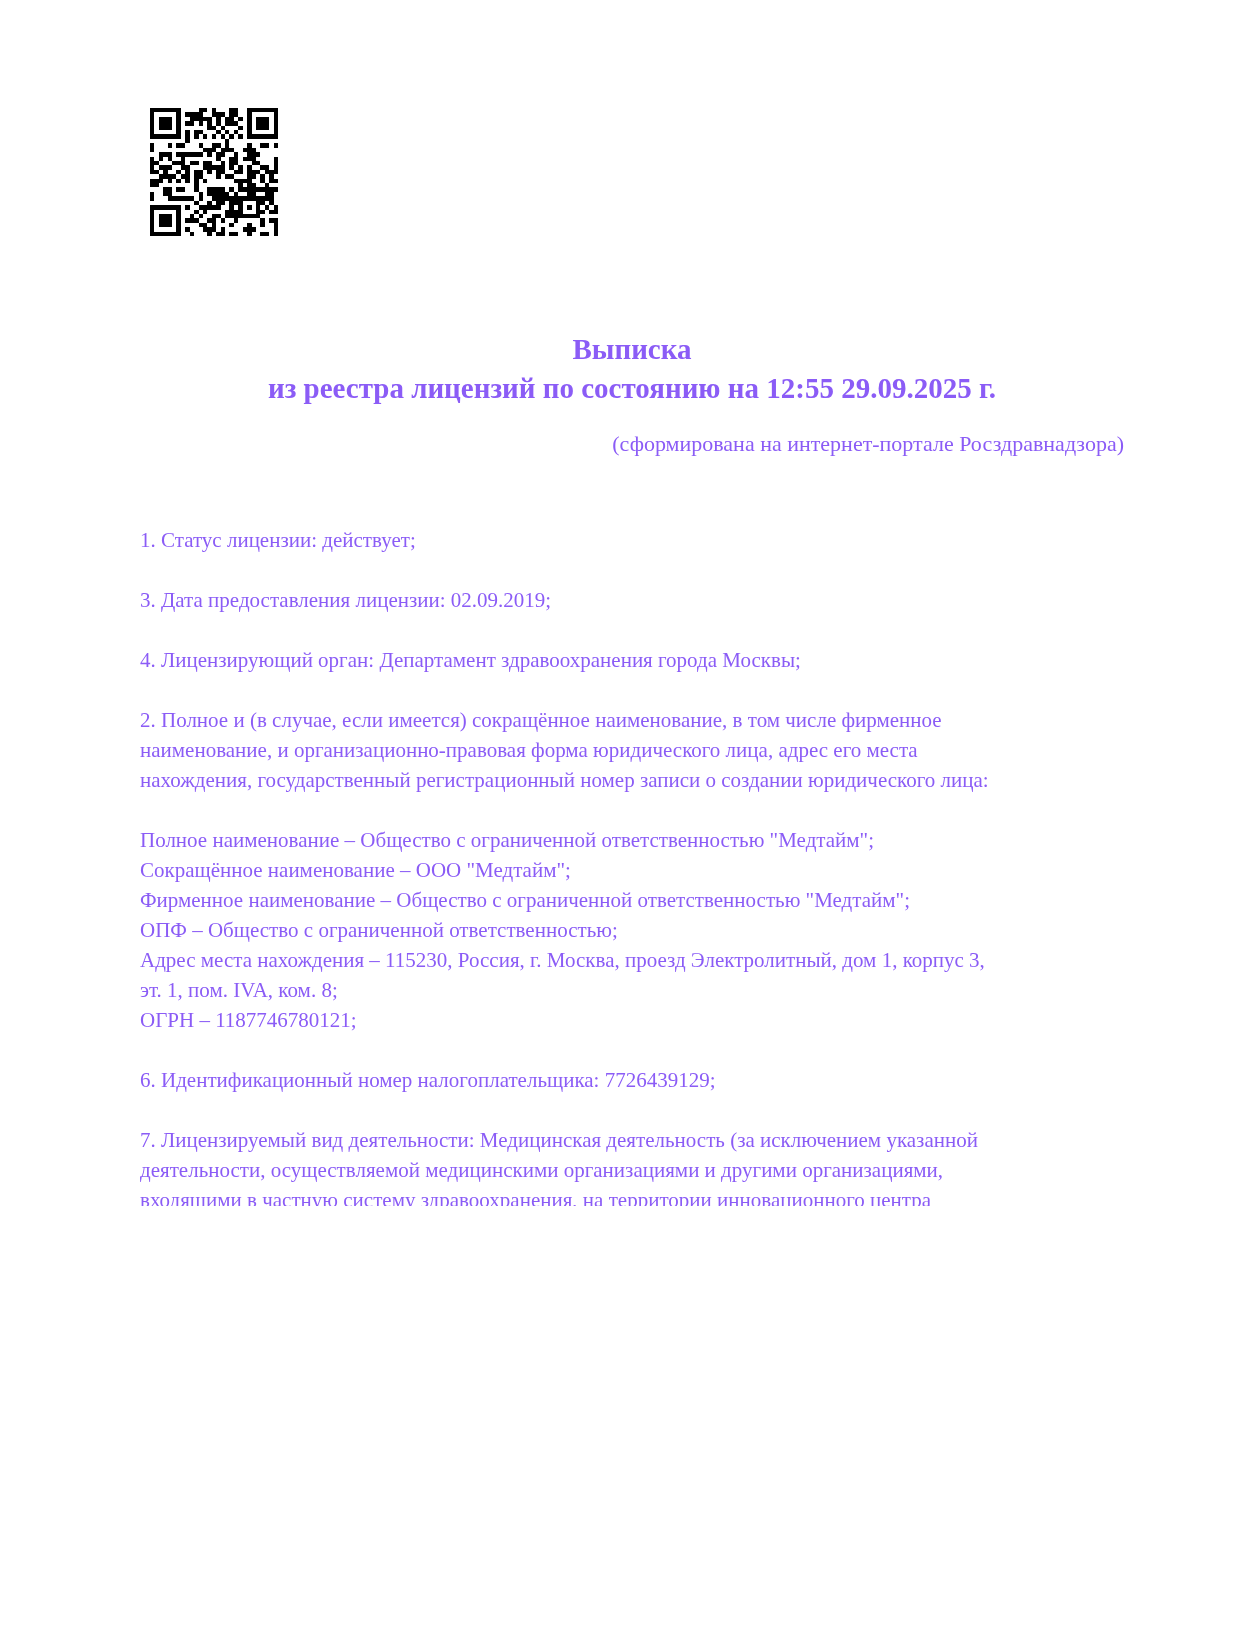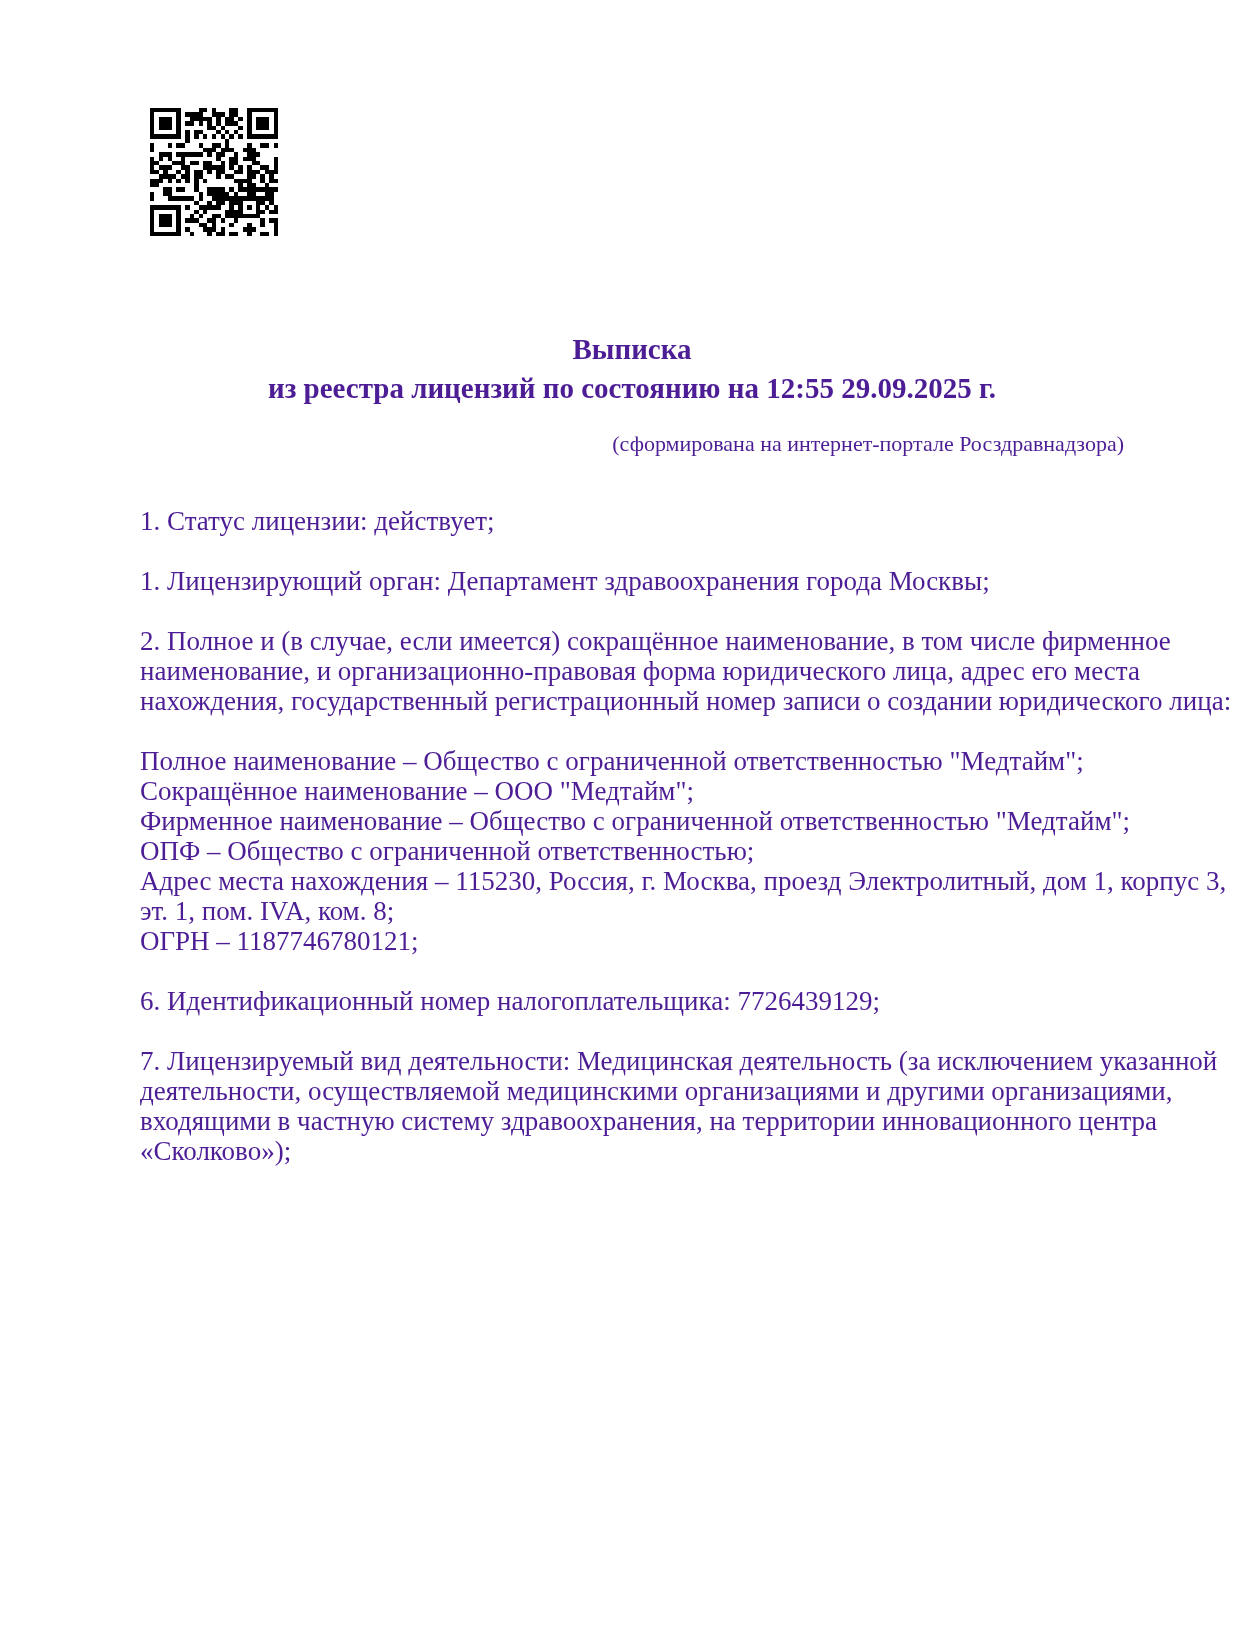--- a/index.html
+++ b/index.html
@@ -5,21 +5,21 @@
   html, body {
     margin: 0;
     padding: 0;
     background: #ffffff;
   }
   .page {
     position: relative;
     width: 1240px;
     height: 1206px;
     background: #ffffff;
-    color: #4c1d95;
+    color: #8b5cf6;
     font-family: "Liberation Serif", serif;
     overflow: hidden;
   }
   .qr {
     position: absolute;
     left: 150px;
     top: 108px;
     width: 128px;
     height: 128px;
   }
@@ -40,22 +40,22 @@
   }
   .generated-note {
     margin-top: 22px;
     font-size: 22px;
     line-height: 28px;
     text-align: right;
     white-space: pre;
     font-family: Liberation Serif, serif;
   }
   .doc-body {
-    margin-top: 48px;
-    font-size: 27px;
+    margin-top: 67px;
+    font-size: 21px;
     line-height: 30px;
   }
   .para {
     margin: 0 0 30px 0;
     white-space: pre;
   }
 </style>
 </head>
 <body>
 
@@ -69,21 +69,22 @@
 
   <div class="content">
 
     <div class="doc-title">Выписка
 из реестра лицензий по состоянию на 12:55 29.09.2025 г.</div>
 
     <div class="generated-note">(сформирована на интернет-портале Росздравнадзора)</div>
 
     <div class="doc-body">
       <div class="para">1. Статус лицензии: действует;</div>
-      <div class="para">1. Лицензирующий орган: Департамент здравоохранения города Москвы;</div>
+      <div class="para">3. Дата предоставления лицензии: 02.09.2019;</div>
+      <div class="para">4. Лицензирующий орган: Департамент здравоохранения города Москвы;</div>
       <div class="para">2. Полное и (в случае, если имеется) сокращённое наименование, в том числе фирменное
 наименование, и организационно-правовая форма юридического лица, адрес его места
 нахождения, государственный регистрационный номер записи о создании юридического лица:</div>
       <div class="para">Полное наименование – Общество с ограниченной ответственностью "Медтайм";
 Сокращённое наименование – ООО "Медтайм";
 Фирменное наименование – Общество с ограниченной ответственностью "Медтайм";
 ОПФ – Общество с ограниченной ответственностью;
 Адрес места нахождения – 115230, Россия, г. Москва, проезд Электролитный, дом 1, корпус 3,
 эт. 1, пом. IVA, ком. 8;
 ОГРН – 1187746780121;</div>

